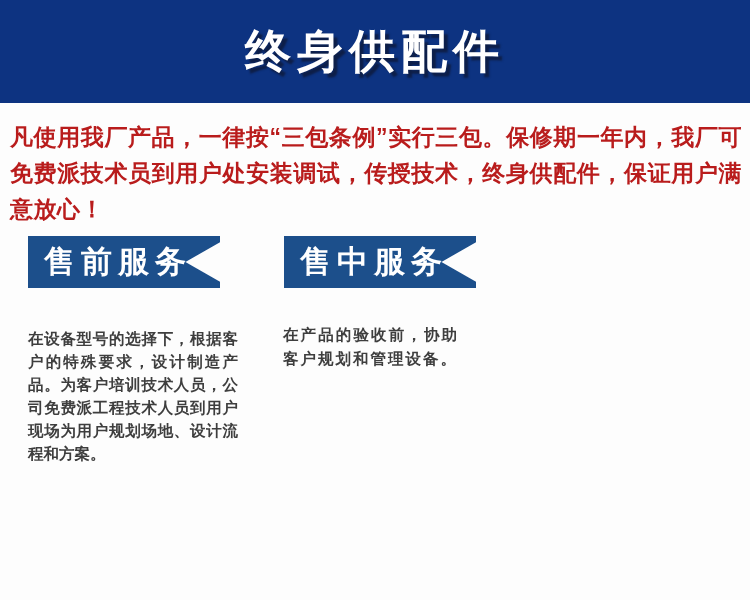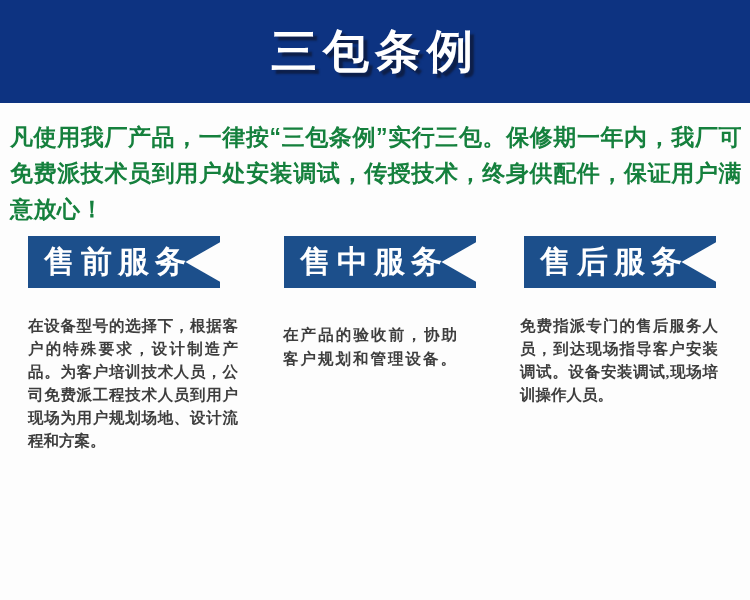--- a/index.html
+++ b/index.html
@@ -26,21 +26,21 @@
   }
 
   
   .intro {
     padding: 16px 8px 0 10px;
   }
   .intro p {
     font-size: 23px;
     line-height: 36px;
     letter-spacing: 0.5px;
-    color: #15803d;
+    color: #b91c1c;
     font-weight: 600;
     text-align: justify;
   }
 
   
   .services {
     position: relative;
     margin-top: 9px;
     height: 219px;
     font-family: Liberation Serif, serif;
@@ -62,55 +62,51 @@
     letter-spacing: 6px;
     padding-left: 16px;
     white-space: nowrap;
   }
   .ribbon-1 { left: 28px; }
   .ribbon-2 { left: 284px; }
   .ribbon-3 { left: 524px; }
 
   .service-desc {
     position: absolute;
-    top: 78px;
+    top: 91px;
     font-size: 15.5px;
     line-height: 23px;
     color: #3e3e3e;
     font-weight: 600;
     text-align: justify;
   }
   .desc-1 { left: 28px;  width: 210px; }
   .desc-2 { left: 283px; width: 176px; letter-spacing: 2px; top: 87px; line-height: 24px; }
   .desc-3 { left: 520px; width: 198px; }
 </style>
 </head>
 <body>
 
 <div class="page">
 
   <div class="header">
-    <div class="header-title">三包条例</div>
+    <div class="header-title">终身供配件</div>
   </div>
 
   <div class="intro">
     <p>凡使用我厂产品，一律按“三包条例”实行三包。保修期一年内，我厂可免费派技术员到用户处安装调试，传授技术，终身供配件，保证用户满意放心！</p>
   </div>
 
   <div class="services">
 
     <div class="ribbon ribbon-1">
       <span class="ribbon-label">售前服务</span>
     </div>
     <div class="ribbon ribbon-2">
       <span class="ribbon-label">售中服务</span>
     </div>
-    <div class="ribbon ribbon-3">
-      <span class="ribbon-label">售后服务</span>
-    </div>
 
     <div class="service-desc desc-1">在设备型号的选择下，根据客户的特殊要求，设计制造产品。为客户培训技术人员，公司免费派工程技术人员到用户现场为用户规划场地、设计流程和方案。</div>
     <div class="service-desc desc-2">在产品的验收前，协助客户规划和管理设备。</div>
-    <div class="service-desc desc-3">免费指派专门的售后服务人员，到达现场指导客户安装调试。设备安装调试,现场培训操作人员。</div>
 
   </div>
 
 </div>
 
 </body></html>

